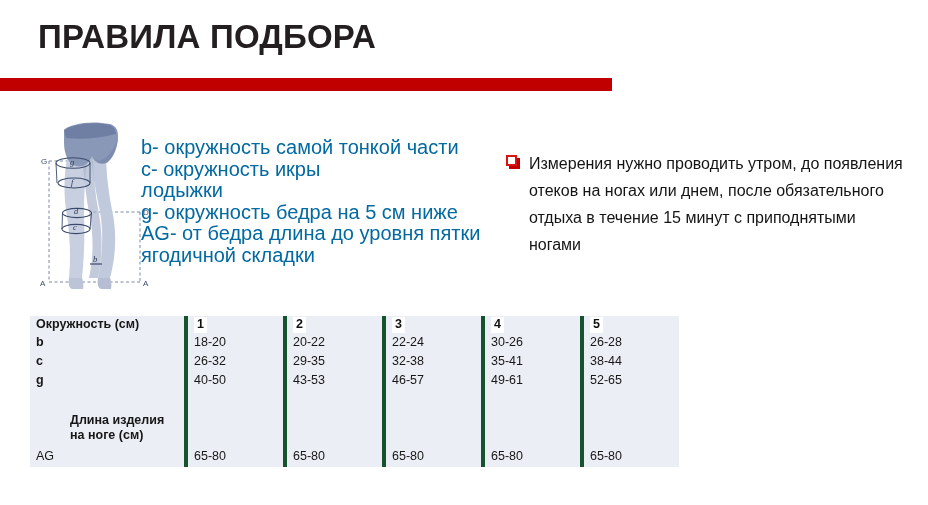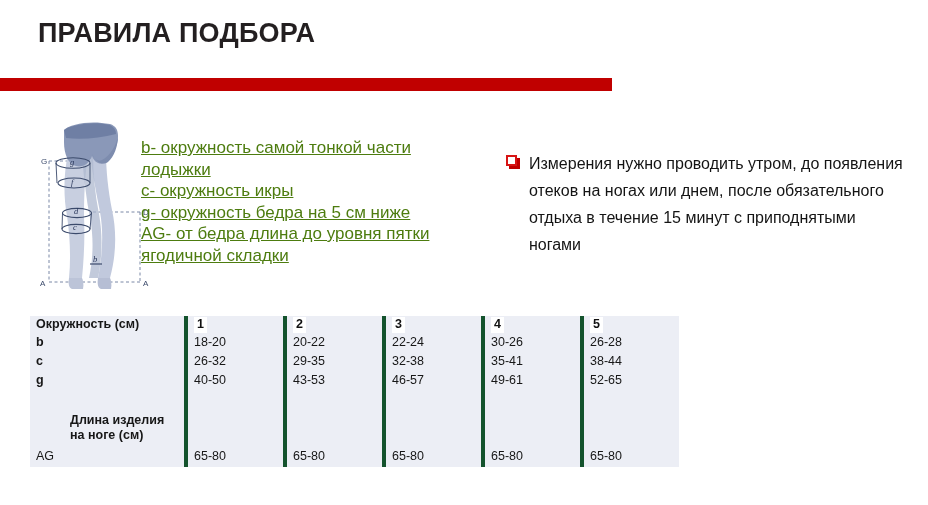--- a/index.html
+++ b/index.html
@@ -21,21 +21,21 @@
     inset: 0;
     width: 928px;
     height: 505px;
   }
 
   
   .slide-title {
     position: absolute;
     left: 38px;
     top: 18px;
-    font-size: 27px;
+    font-size: 33px;
     font-weight: bold;
     letter-spacing: 0.2px;
     color: #231f20;
     line-height: 1.15;
     white-space: nowrap;
   }
 
   
   .title-rule {
     position: absolute;
@@ -57,24 +57,23 @@
   .leg-figure svg {
     display: block;
   }
 
   
   .legend-text {
     position: absolute;
     left: 141px;
     top: 137px;
     width: 300px;
-    font-size: 17px;
+    font-size: 20px;
     line-height: 21.5px;
-    color: #4d7c0f;
-    text-decoration: underline;
+    color: #0369a1;
   }
   .legend-text .ln {
     display: block;
     white-space: nowrap;
   }
 
   
   .bullet-block {
     position: absolute;
     left: 506px;
@@ -243,22 +242,22 @@
         <text x="3" y="52">G</text>
         <text x="105" y="103">D</text>
         <text x="2" y="174">A</text>
         <text x="105" y="174">A</text>
       </g>
     </svg>
   </div>
 
   <div class="legend-text">
     <span class="ln">b- окружность самой тонкой части</span>
+    <span class="ln">c- окружность икры</span>
     <span class="ln">лодыжки</span>
-    <span class="ln">c- окружность икры</span>
     <span class="ln">g- окружность бедра на 5 см ниже</span>
     <span class="ln">AG- от бедра длина до уровня пятки</span>
     <span class="ln">ягодичной складки</span>
   </div>
 
   <div class="bullet-block">
     <span class="bullet-marker">
       <span class="sq-back"></span>
       <span class="sq-front"></span>
     </span>

